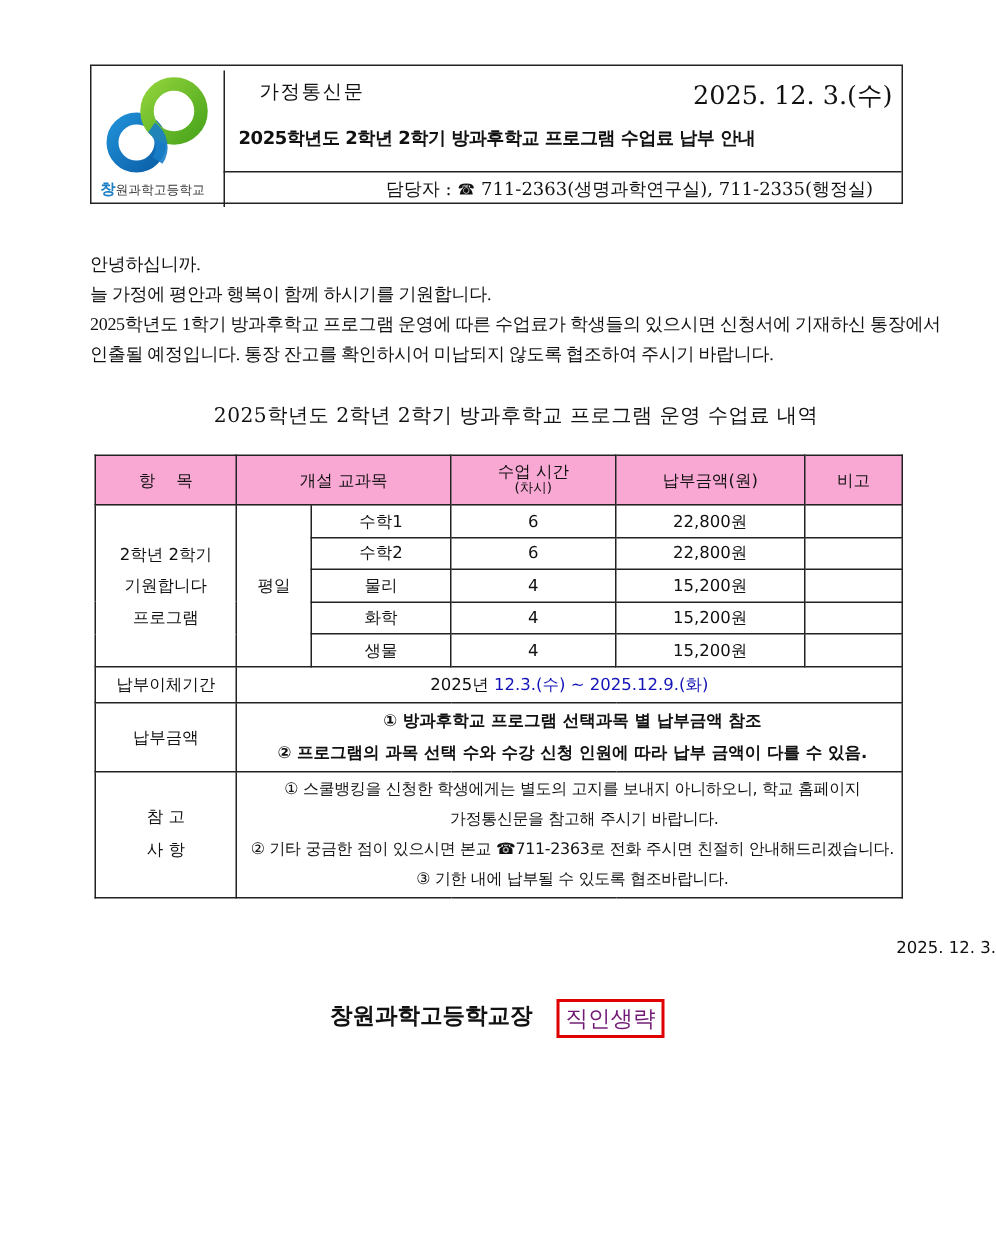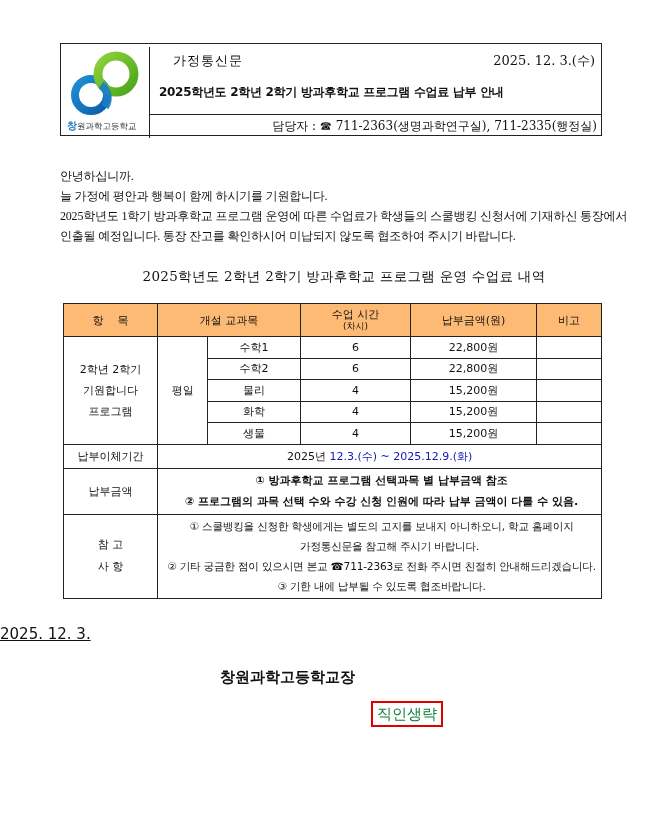--- a/index.html
+++ b/index.html
@@ -5,51 +5,51 @@
   html, body { margin: 0; padding: 0; background: #ffffff; }
   body { width: 664px; height: 823px; position: relative; overflow: hidden;
          font-family: "DejaVu Serif", "Liberation Serif", serif; color: #111; }
   .abs { position: absolute; }
 
   
   .hdr { left: 60px; top: 43px; width: 542px; height: 93px; border: 1px solid #222; box-sizing: border-box; }
   .hdr .logo-cell { position: absolute; left: 0; top: 3px; width: 88px; height: 91px; border-right: 1px solid #222; }
   .hdr .divider { position: absolute; left: 88px; right: 0; top: 70px; border-top: 1px solid #222; }
   .hdr .kind { position: absolute; left: 112px; top: 8px; font-size: 13px; letter-spacing: 1px; }
-  .hdr .date { position: absolute; right: 6px; top: 8px; font-size: 13px; }
+  .hdr .date { position: absolute; right: 6px; top: 8px; font-size: 17px; }
   .hdr .title { position: absolute; left: 98px; top: 40px; font-family: "DejaVu Sans", "Liberation Sans", sans-serif;
                 font-weight: bold; font-size: 12px; white-space: nowrap; letter-spacing: -0.3px; }
-  .hdr .contact { position: absolute; right: 4px; top: 74px; font-size: 12px; white-space: nowrap; text-align: right; }
+  .hdr .contact { position: absolute; right: 19px; top: 74px; font-size: 12px; white-space: nowrap; text-align: right; }
   .logo-caption { position: absolute; left: 6px; top: 72px; font-family: "DejaVu Sans", sans-serif; font-size: 8.5px; color: #333; white-space: nowrap; }
   .logo-caption .ch { color: #1d7fc6; font-weight: bold; font-size: 10px; }
 
   
   .intro { left: 60px; top: 166px; width: 560px; font-family: Liberation Serif, serif; font-size: 12px; line-height: 20px; letter-spacing: -0.2px; }
   .intro p { margin: 0; white-space: nowrap; }
 
   .sec-title { left: 0; width: 664px; top: 268px; text-align: center; font-size: 13.5px; letter-spacing: 0.3px; padding-left: 12px; }
 
   
   table.fee { position: absolute; left: 63px; top: 303px; width: 539px; border-collapse: collapse;
               font-family: "DejaVu Sans", "Liberation Sans", sans-serif; font-size: 11px; }
   table.fee td, table.fee th { border: 1px solid #222; padding: 0; text-align: center; vertical-align: middle; font-weight: normal; }
-  table.fee th { background: #fdba74; height: 32px; }
+  table.fee th { background: #f9a8d4; height: 32px; }
   table.fee tr.data td { height: 20.5px; }
   .sub { font-size: 9px; display: block; line-height: 11px; }
   .hdr-hours { line-height: 13px; }
   .blue { color: #1414b8; }
   td.left { text-align: center; padding-left: 4px !important; margin-left: 16px; }
   .notes p { margin: 0; line-height: 20px; white-space: nowrap; font-size: 10.6px; letter-spacing: -0.2px; }
   .notes .indent { padding-left: 16px; }
   .amt p { margin: 0; line-height: 21px; white-space: nowrap; font-weight: bold; font-size: 11px; }
 
-  .sign-date { left: 0; width: 664px; top: 625px; text-align: left; font-family: "DejaVu Sans", sans-serif; font-size: 15px; text-decoration: underline; }
+  .sign-date { left: 0; width: 664px; top: 625px; text-align: right; font-family: "DejaVu Sans", sans-serif; font-size: 11px; }
   .principal { left: 220px; top: 668px; font-family: "DejaVu Sans", sans-serif; font-weight: bold; font-size: 15px; white-space: nowrap; }
-  .stamp { left: 371px; top: 666px; border: 2px solid #e00000; color: #15803d; font-family: "DejaVu Sans", sans-serif;
-           font-size: 15px; padding: 0 4px; line-height: 22px; white-space: nowrap; margin-top: 35px; }
+  .stamp { left: 371px; top: 666px; border: 2px solid #e00000; color: #701a75; font-family: "DejaVu Sans", sans-serif;
+           font-size: 15px; padding: 0 4px; line-height: 22px; white-space: nowrap; }
 </style>
 </head>
 <body>
 
 <div class="abs hdr">
   <div class="logo-cell">
     <svg width="88" height="72" viewBox="0 0 88 72">
       <defs>
         <linearGradient id="gb" x1="0" y1="0" x2="1" y2="1">
           <stop offset="0" stop-color="#1f8fd6"></stop>
@@ -69,21 +69,21 @@
   <div class="divider"></div>
   <div class="kind">가정통신문</div>
   <div class="date">2025. 12. 3.(수)</div>
   <div class="title">2025학년도 2학년 2학기 방과후학교 프로그램 수업료 납부 안내</div>
   <div class="contact">담당자 : ☎ 711-2363(생명과학연구실), 711-2335(행정실)</div>
 </div>
 
 <div class="abs intro">
   <p>안녕하십니까.</p>
   <p>늘 가정에 평안과 행복이 함께 하시기를 기원합니다.</p>
-  <p>2025학년도 1학기 방과후학교 프로그램 운영에 따른 수업료가 학생들의 스쿨뱅킹 신청서에 기재하신 통장에서</p>
+  <p>2025학년도 1학기 방과후학교 프로그램 운영에 따른 수업료가 학생들의 있으시면 신청서에 기재하신 통장에서</p>
   <p>인출될 예정입니다. 통장 잔고를 확인하시어 미납되지 않도록 협조하여 주시기 바랍니다.</p>
 </div>
 
 <div class="abs sec-title">2025학년도 2학년 2학기 방과후학교 프로그램 운영 수업료 내역</div>
 
 <table class="fee">
   <colgroup>
     <col style="width:95px">
       <col style="width:50px">
       <col style="width:93px">

